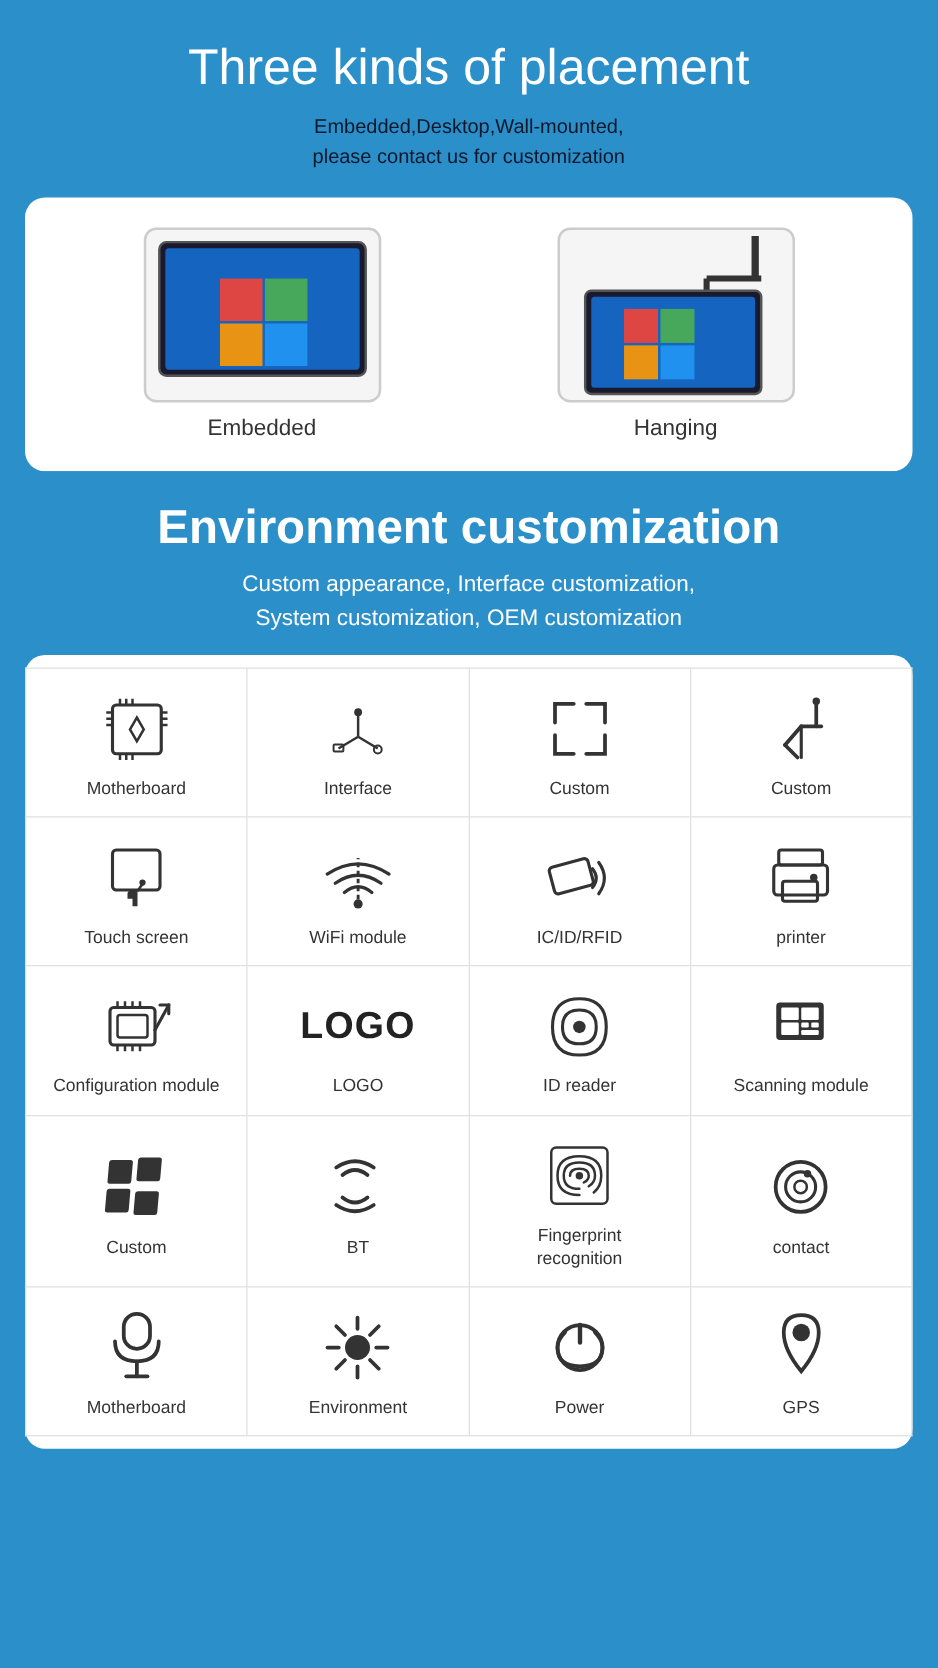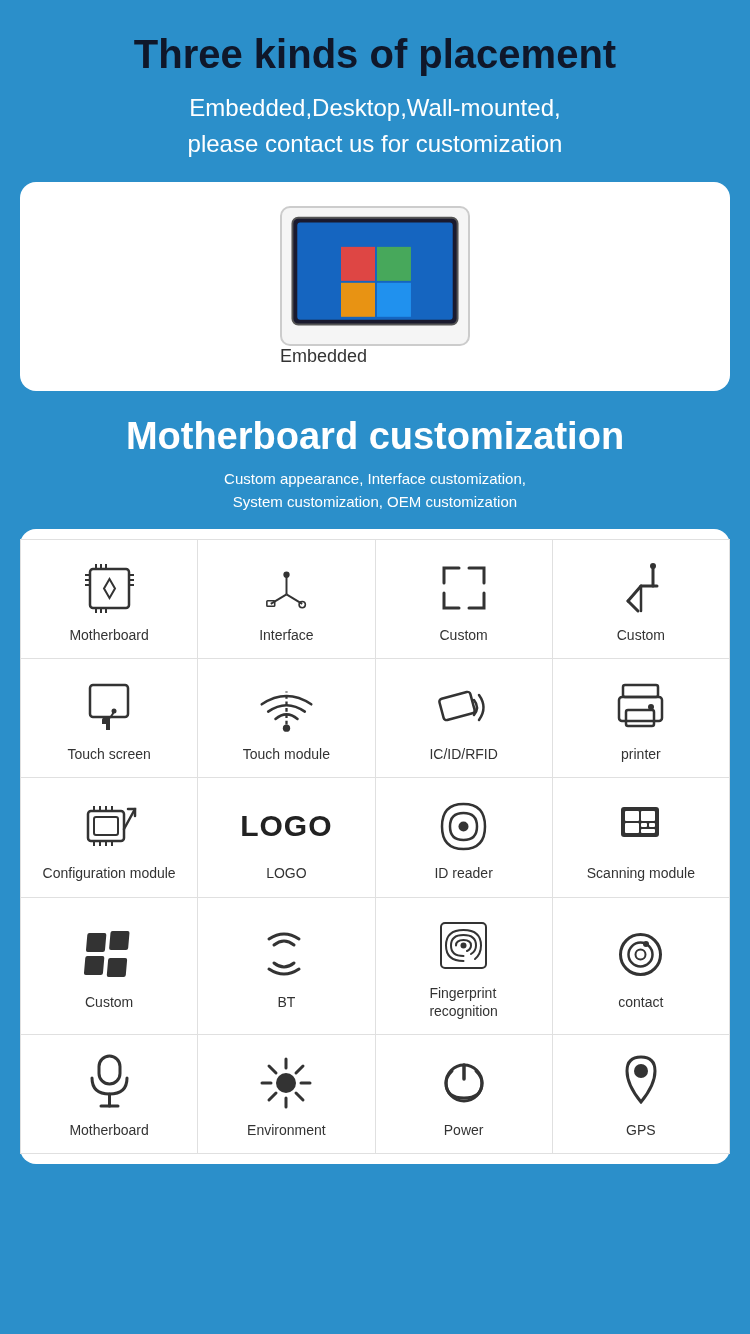--- a/index.html
+++ b/index.html
@@ -11,50 +11,51 @@
       overflow-x: hidden;
     }
 
     .top-section {
       background: #2b8fca;
       text-align: center;
       padding: 30px 40px 20px;
     }
 
     .top-section h1 {
-      color: #0f172a;
+      color: #ffffff;
       font-size: 40px;
-      font-weight: 700;
+      font-weight: 400;
       margin-bottom: 12px;
       line-height: 1.2;
     }
 
     .top-section p {
-      color: #ffffff;
-      font-size: 24px;
+      color: #0f172a;
+      font-size: 16px;
       line-height: 1.5;
     }
 
     .placement-card {
       background: white;
       border-radius: 16px;
       margin: 0 20px 0px;
       padding: 24px;
     }
 
     .placement-grid {
       display: flex;
       justify-content: space-around;
       align-items: flex-end;
     }
 
     .placement-item {
       display: flex;
       flex-direction: column;
-      align-items: flex-start;
+      align-items: center;
+      gap: 10px;
     }
 
     .placement-image-box {
       border: 2px solid #ccc;
       border-radius: 10px;
       width: 190px;
       height: 140px;
       display: flex;
       align-items: center;
       justify-content: center;
@@ -81,38 +82,39 @@
 
     .mid-section h2 {
       color: white;
       font-size: 38px;
       font-weight: 900;
       margin-bottom: 10px;
     }
 
     .mid-section p {
       color: white;
-      font-size: 15px;
+      font-size: 18px;
       line-height: 1.5;
     }
 
     .customization-card {
       background: white;
       border-radius: 16px;
       margin: 0 20px 20px;
       padding: 10px 0;
     }
 
     .grid-table {
       width: 100%;
       border-collapse: collapse;
     }
 
     .grid-table td {
       width: 25%;
+      text-align: center;
       padding: 18px 20px 14px;
       border: 1px solid #e0e0e0;
       vertical-align: middle;
     }
 
     .grid-cell {
       display: flex;
       flex-direction: column;
       align-items: center;
       gap: 8px;
@@ -158,26 +160,44 @@
           <rect x="60" y="40" width="35" height="35" fill="#f44336" opacity="0.9"></rect>
           <rect x="97" y="40" width="35" height="35" fill="#4caf50" opacity="0.9"></rect>
           <rect x="60" y="77" width="35" height="35" fill="#ff9800" opacity="0.9"></rect>
           <rect x="97" y="77" width="35" height="35" fill="#2196f3" opacity="0.9"></rect>
         </svg>
       </div>
       <span class="placement-label">Embedded</span>
     </div>
 
 
+    <div class="placement-item">
+      <div class="placement-image-box">
+        <svg viewBox="0 0 190 140" class="monitor-svg">
+
+          <line x1="160" y1="5" x2="160" y2="40" stroke="#333" stroke-width="6"></line>
+          <line x1="120" y1="40" x2="165" y2="40" stroke="#333" stroke-width="5"></line>
+          <line x1="120" y1="40" x2="120" y2="55" stroke="#333" stroke-width="5"></line>
+
+          <rect x="20" y="50" width="145" height="85" rx="5" fill="#1a1a2e" stroke="#555" stroke-width="2"></rect>
+          <rect x="25" y="55" width="135" height="75" rx="3" fill="#1565c0"></rect>
+          <rect x="52" y="65" width="28" height="28" fill="#f44336" opacity="0.9"></rect>
+          <rect x="82" y="65" width="28" height="28" fill="#4caf50" opacity="0.9"></rect>
+          <rect x="52" y="95" width="28" height="28" fill="#ff9800" opacity="0.9"></rect>
+          <rect x="82" y="95" width="28" height="28" fill="#2196f3" opacity="0.9"></rect>
+        </svg>
+      </div>
+      <span class="placement-label">Hanging</span>
+    </div>
 
   </div>
 </div>
 
 <div class="mid-section">
-  <h2>Motherboard customization</h2>
+  <h2>Environment customization</h2>
   <p>Custom appearance, Interface customization,<br>System customization, OEM customization</p>
 </div>
 
 <div class="customization-card">
   <table class="grid-table">
     <tbody>
 
       <tr>
         <td>
           <div class="grid-cell">
@@ -272,21 +292,21 @@
               <svg width="55" height="55" viewBox="0 0 60 55">
 
                 <circle cx="30" cy="50" r="4" fill="#333"></circle>
                 <path d="M18,40 Q30,30 42,40" fill="none" stroke="#333" stroke-width="2.8" stroke-linecap="round"></path>
                 <path d="M10,32 Q30,18 50,32" fill="none" stroke="#333" stroke-width="2.8" stroke-linecap="round"></path>
                 <path d="M3,24 Q30,6 57,24" fill="none" stroke="#333" stroke-width="2.8" stroke-linecap="round"></path>
 
                 <line x1="30" y1="46" x2="30" y2="10" stroke="#333" stroke-width="2.5" stroke-dasharray="4,3"></line>
               </svg>
             </div>
-            <span class="cell-label">Touch module</span>
+            <span class="cell-label">WiFi module</span>
           </div>
         </td>
         <td>
           <div class="grid-cell">
             <div class="icon-area">
               <svg width="55" height="55" viewBox="0 0 55 55">
 
                 <rect x="5" y="15" width="32" height="22" rx="3" fill="none" stroke="#333" stroke-width="2.5" transform="rotate(-15 21 26)"></rect>
                 <path d="M38,20 Q44,27.5 38,35" fill="none" stroke="#333" stroke-width="2.5" stroke-linecap="round"></path>
                 <path d="M43,15 Q52,27.5 43,40" fill="none" stroke="#333" stroke-width="2.5" stroke-linecap="round"></path>

